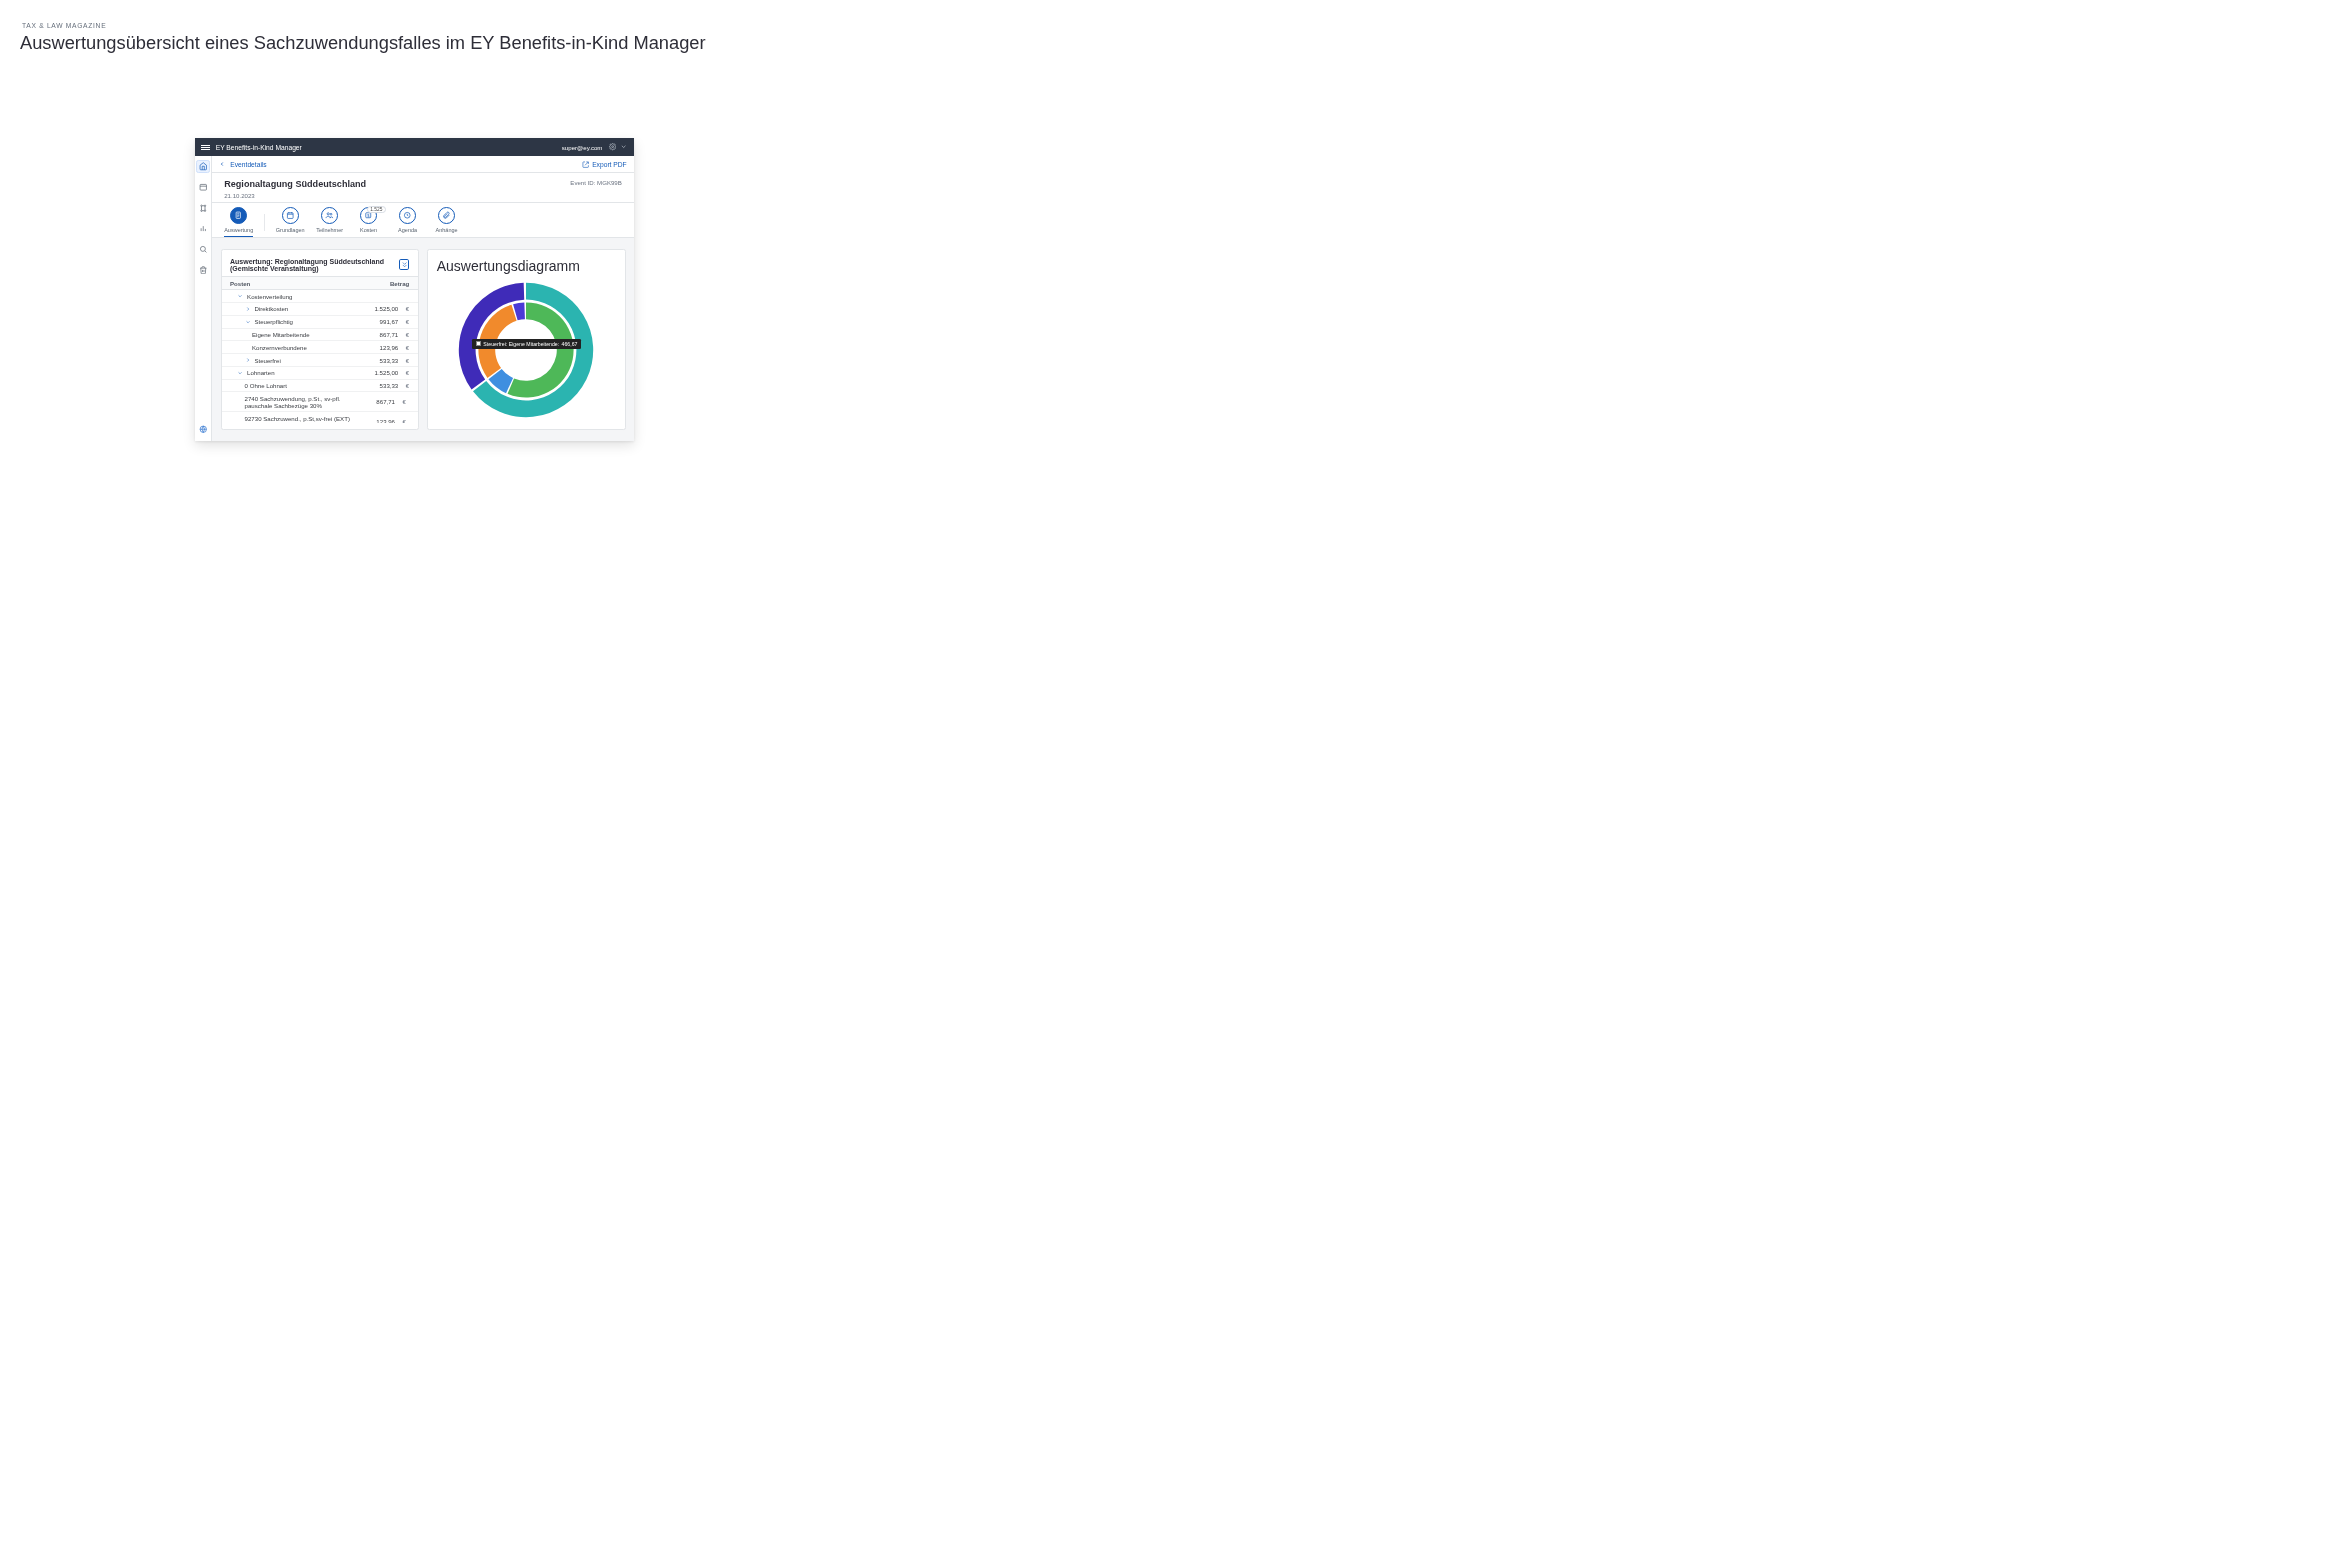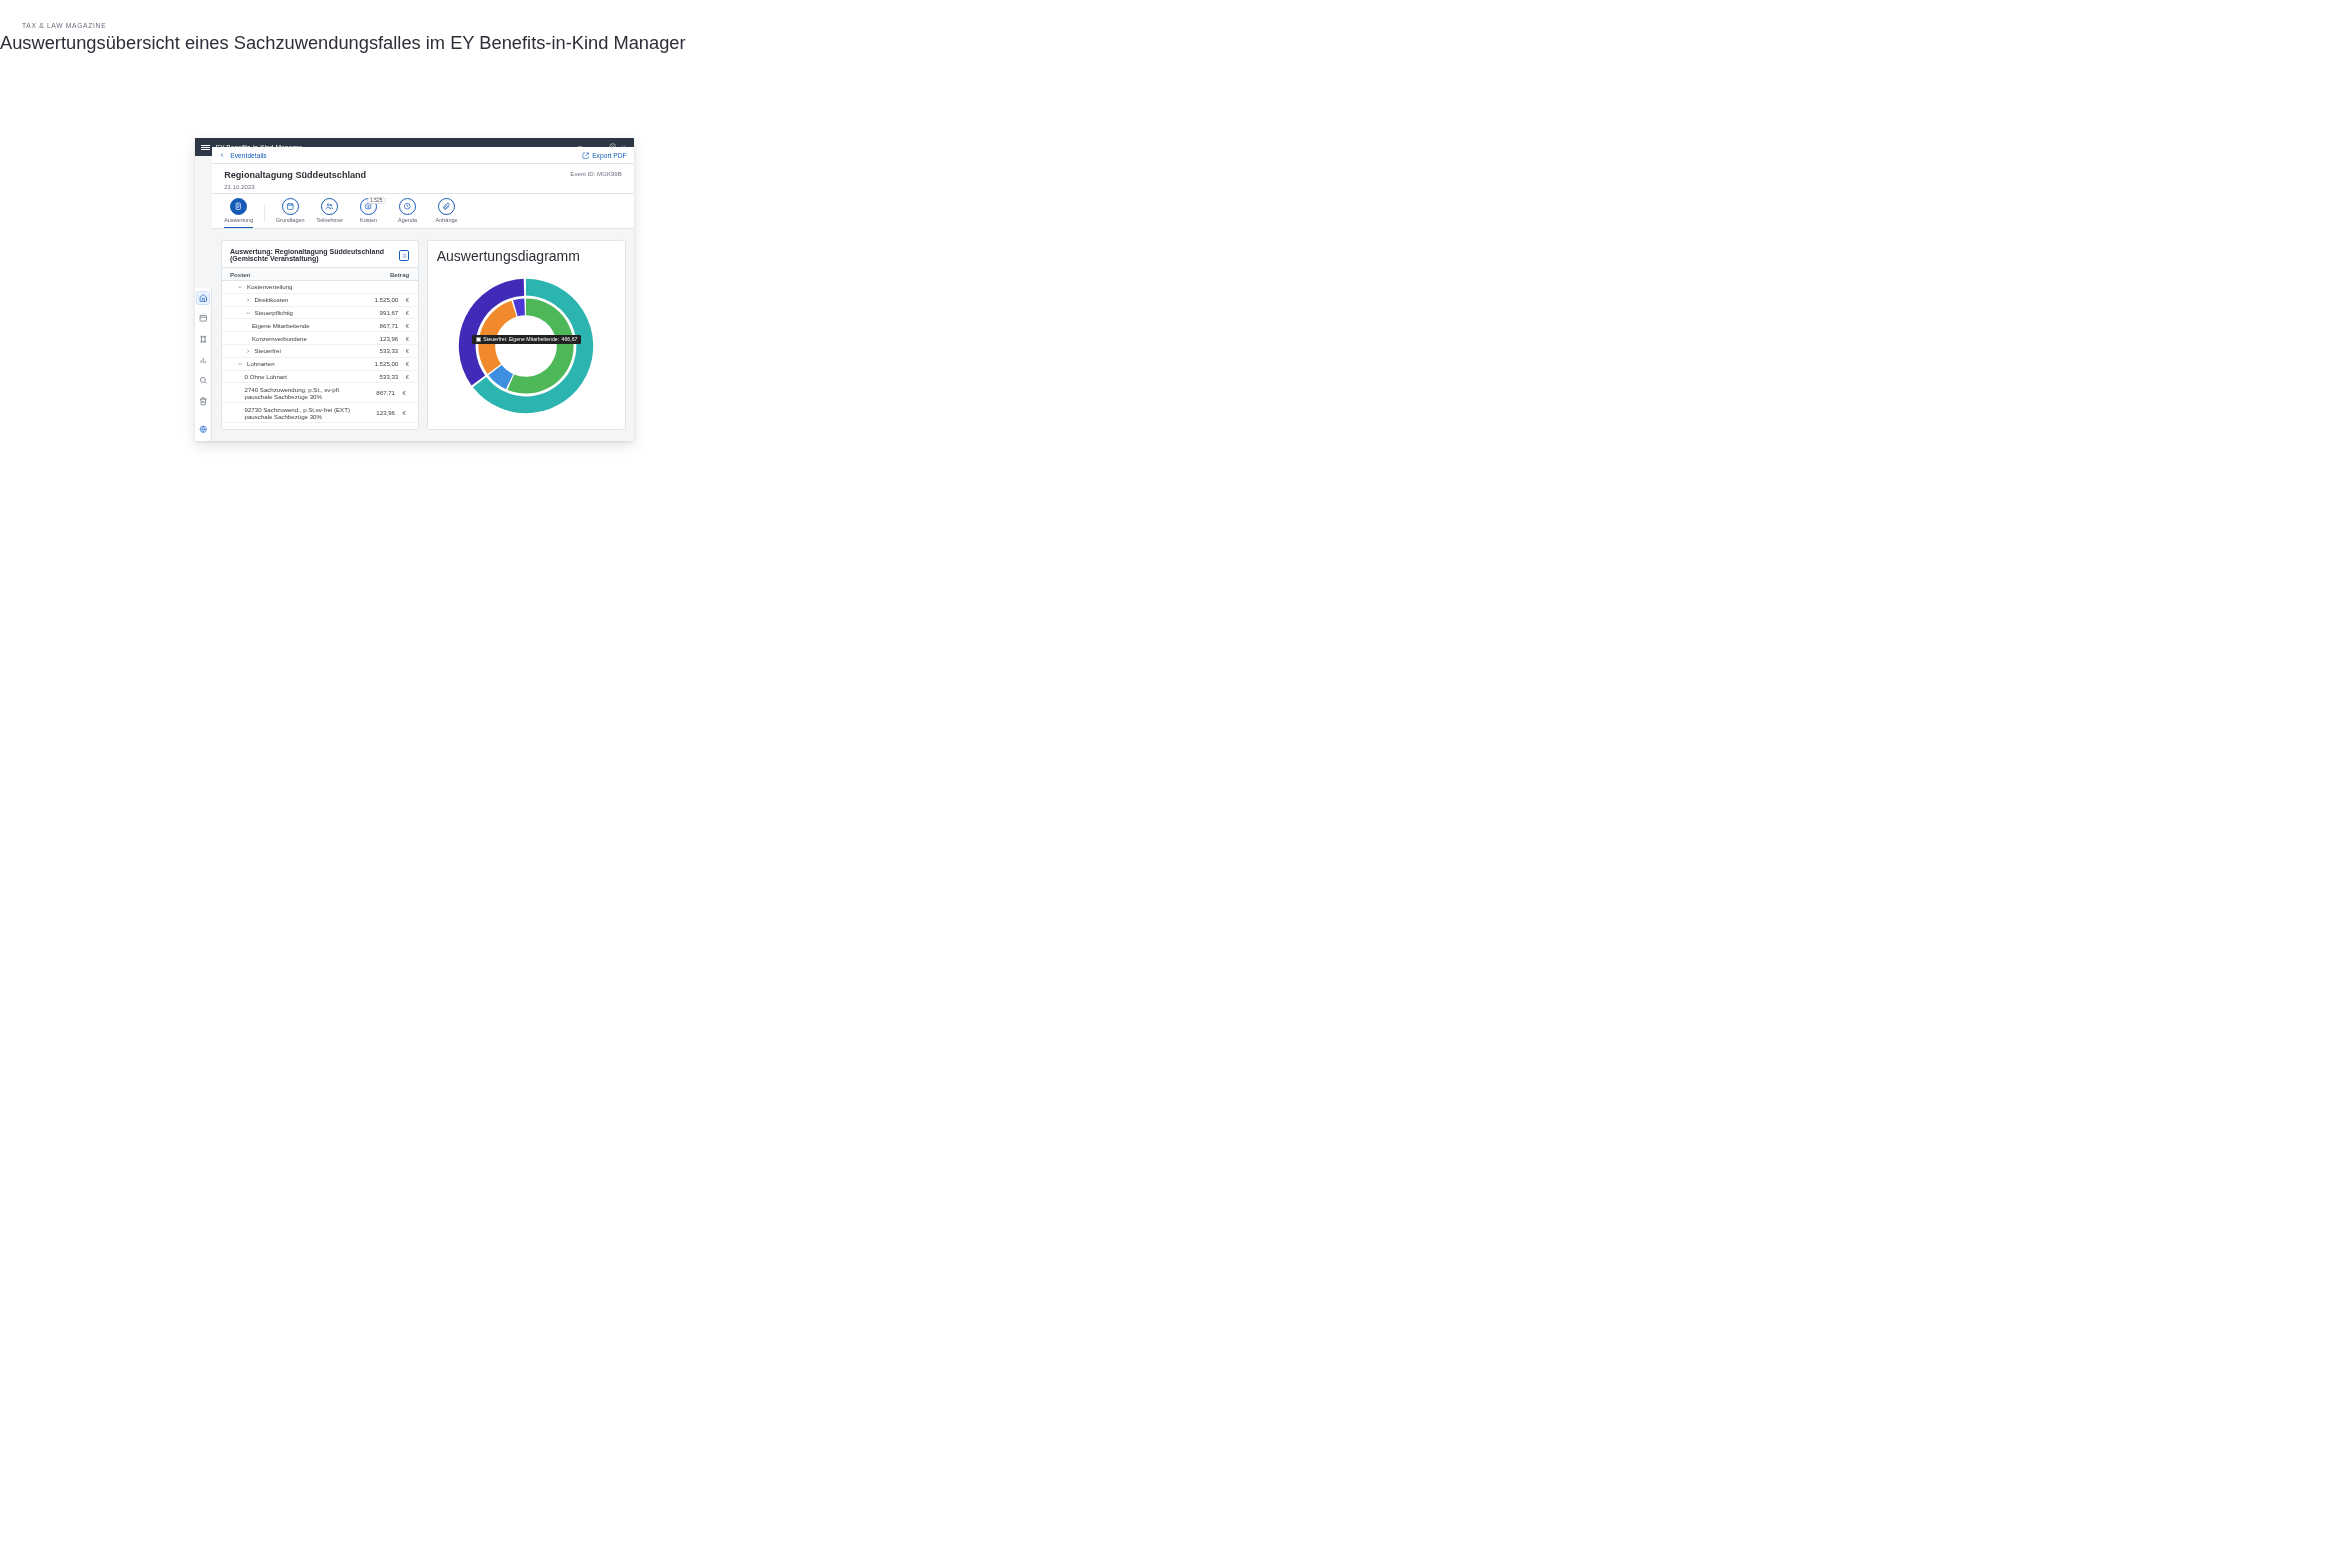--- a/index.html
+++ b/index.html
@@ -23,21 +23,21 @@
     width: 829px;
     height: 553px;
   }
 
   
   .article-kicker {
     position: absolute; left: 22px; top: 22px;
     font-size: 6.7px; letter-spacing: 0.7px; color: #646d7a;
   }
   .article-title {
-    position: absolute; left: 0; top: 32px;
+    position: absolute; left: 20px; top: 32px;
     font-size: 18.3px; color: #2e2e38; font-weight: 400;
   }
 
   
   .shot {
     position: absolute;
     left: 195px; top: 138px;
     width: 439px; height: 303px;
     background: var(--bg-page);
     box-shadow: 0 4.9px 12.2px rgba(0,0,0,0.12), 0 1.2px 2.4px rgba(0,0,0,0.08);
@@ -55,21 +55,21 @@
     font-size: 6.7px;
   }
   .topbar .hamburger { width: 8.5px; display:flex; flex-direction:column; gap:1.2px; margin-right:6.1px; cursor:pointer;}
   .topbar .hamburger span { height:0.9px; background:#fff; }
   .topbar .spacer { flex:1; }
   .topbar .user-email { font-size: 6.1px; margin-right:3.7px; }
   .topbar .gear, .topbar .chev { width:8.5px; height:8.5px; display:inline-flex; align-items:center; justify-content:center; color:#cfd5de; margin-left:2.4px; }
   .topbar .gear svg, .topbar .chev svg { width:7.3px; height:7.3px; }
 
   
-  .body { flex:1; display:flex; min-height:0;align-items:flex-end; }
+  .body { flex:1; display:flex; min-height:0; }
   .sidebar {
     width: var(--sidebar-w);
     background: #fff;
     border-right: 0.6px solid var(--border);
     display:flex; flex-direction:column; align-items:center;
     padding-top:3.7px; gap:7.3px;
   }
   .sidebar .sb-icon {
     width:13.4px; height:13.4px; display:flex; align-items:center; justify-content:center;
     color:#5a6470; border-radius:2.4px;

